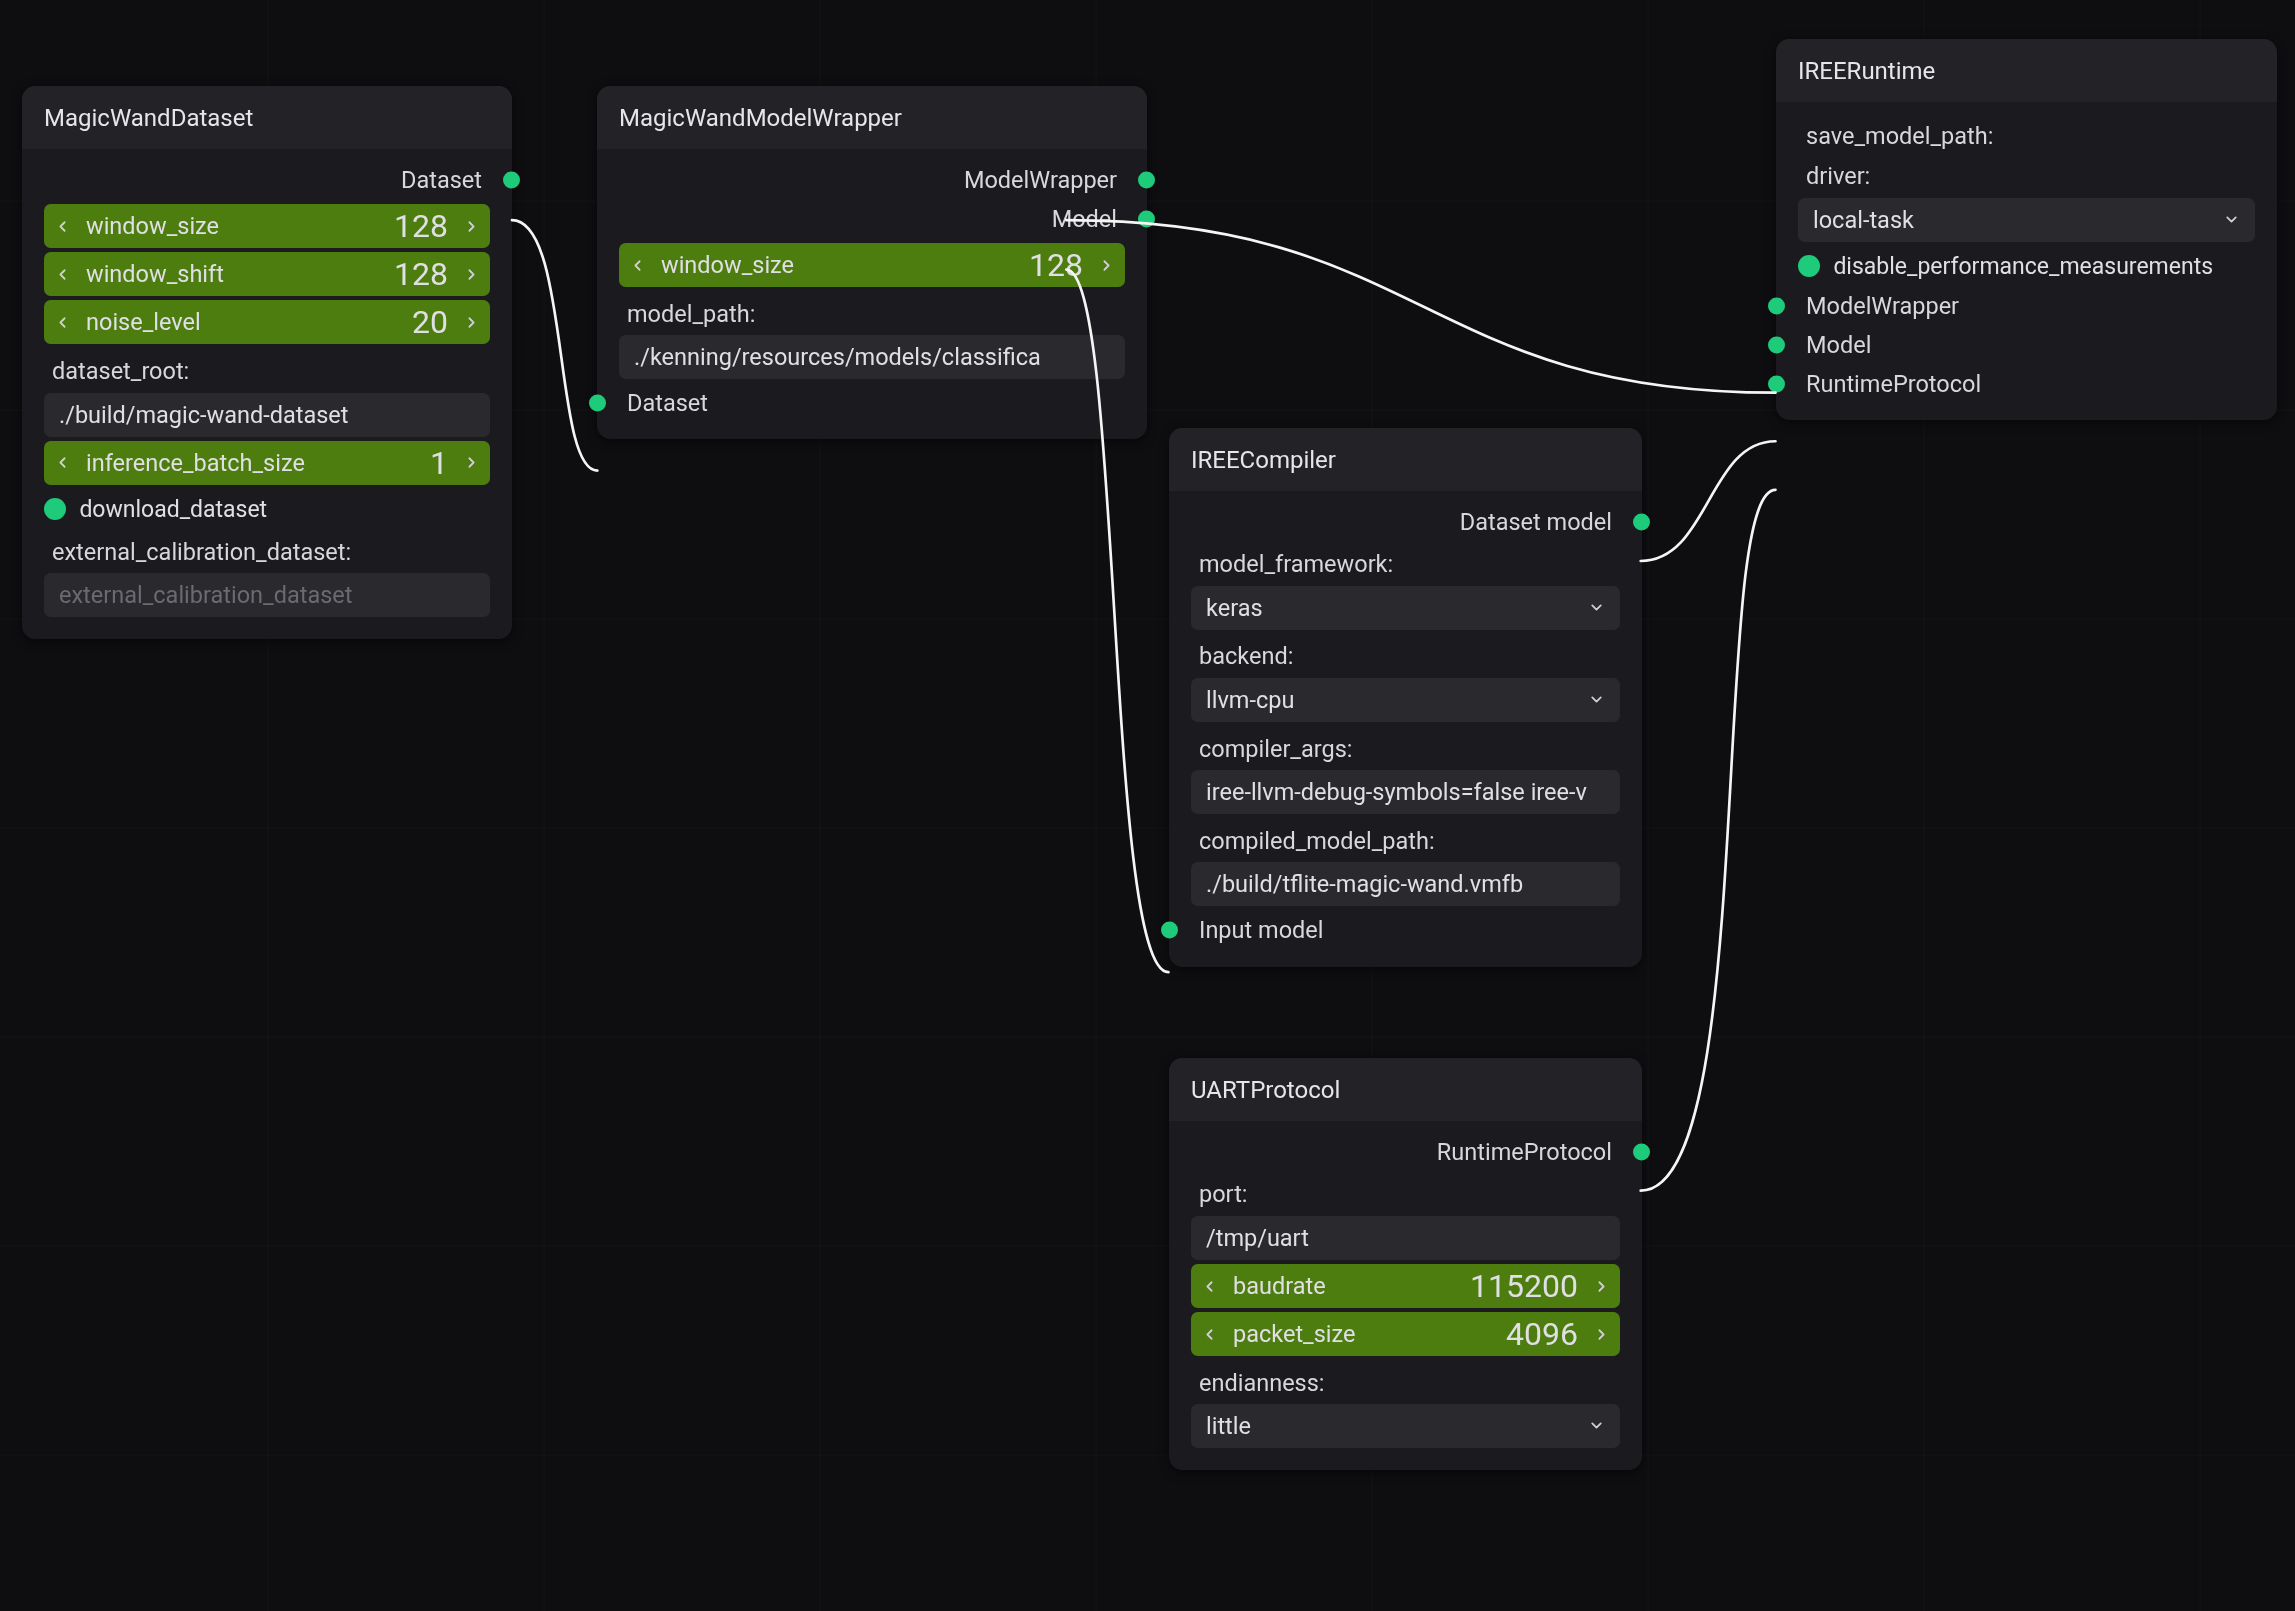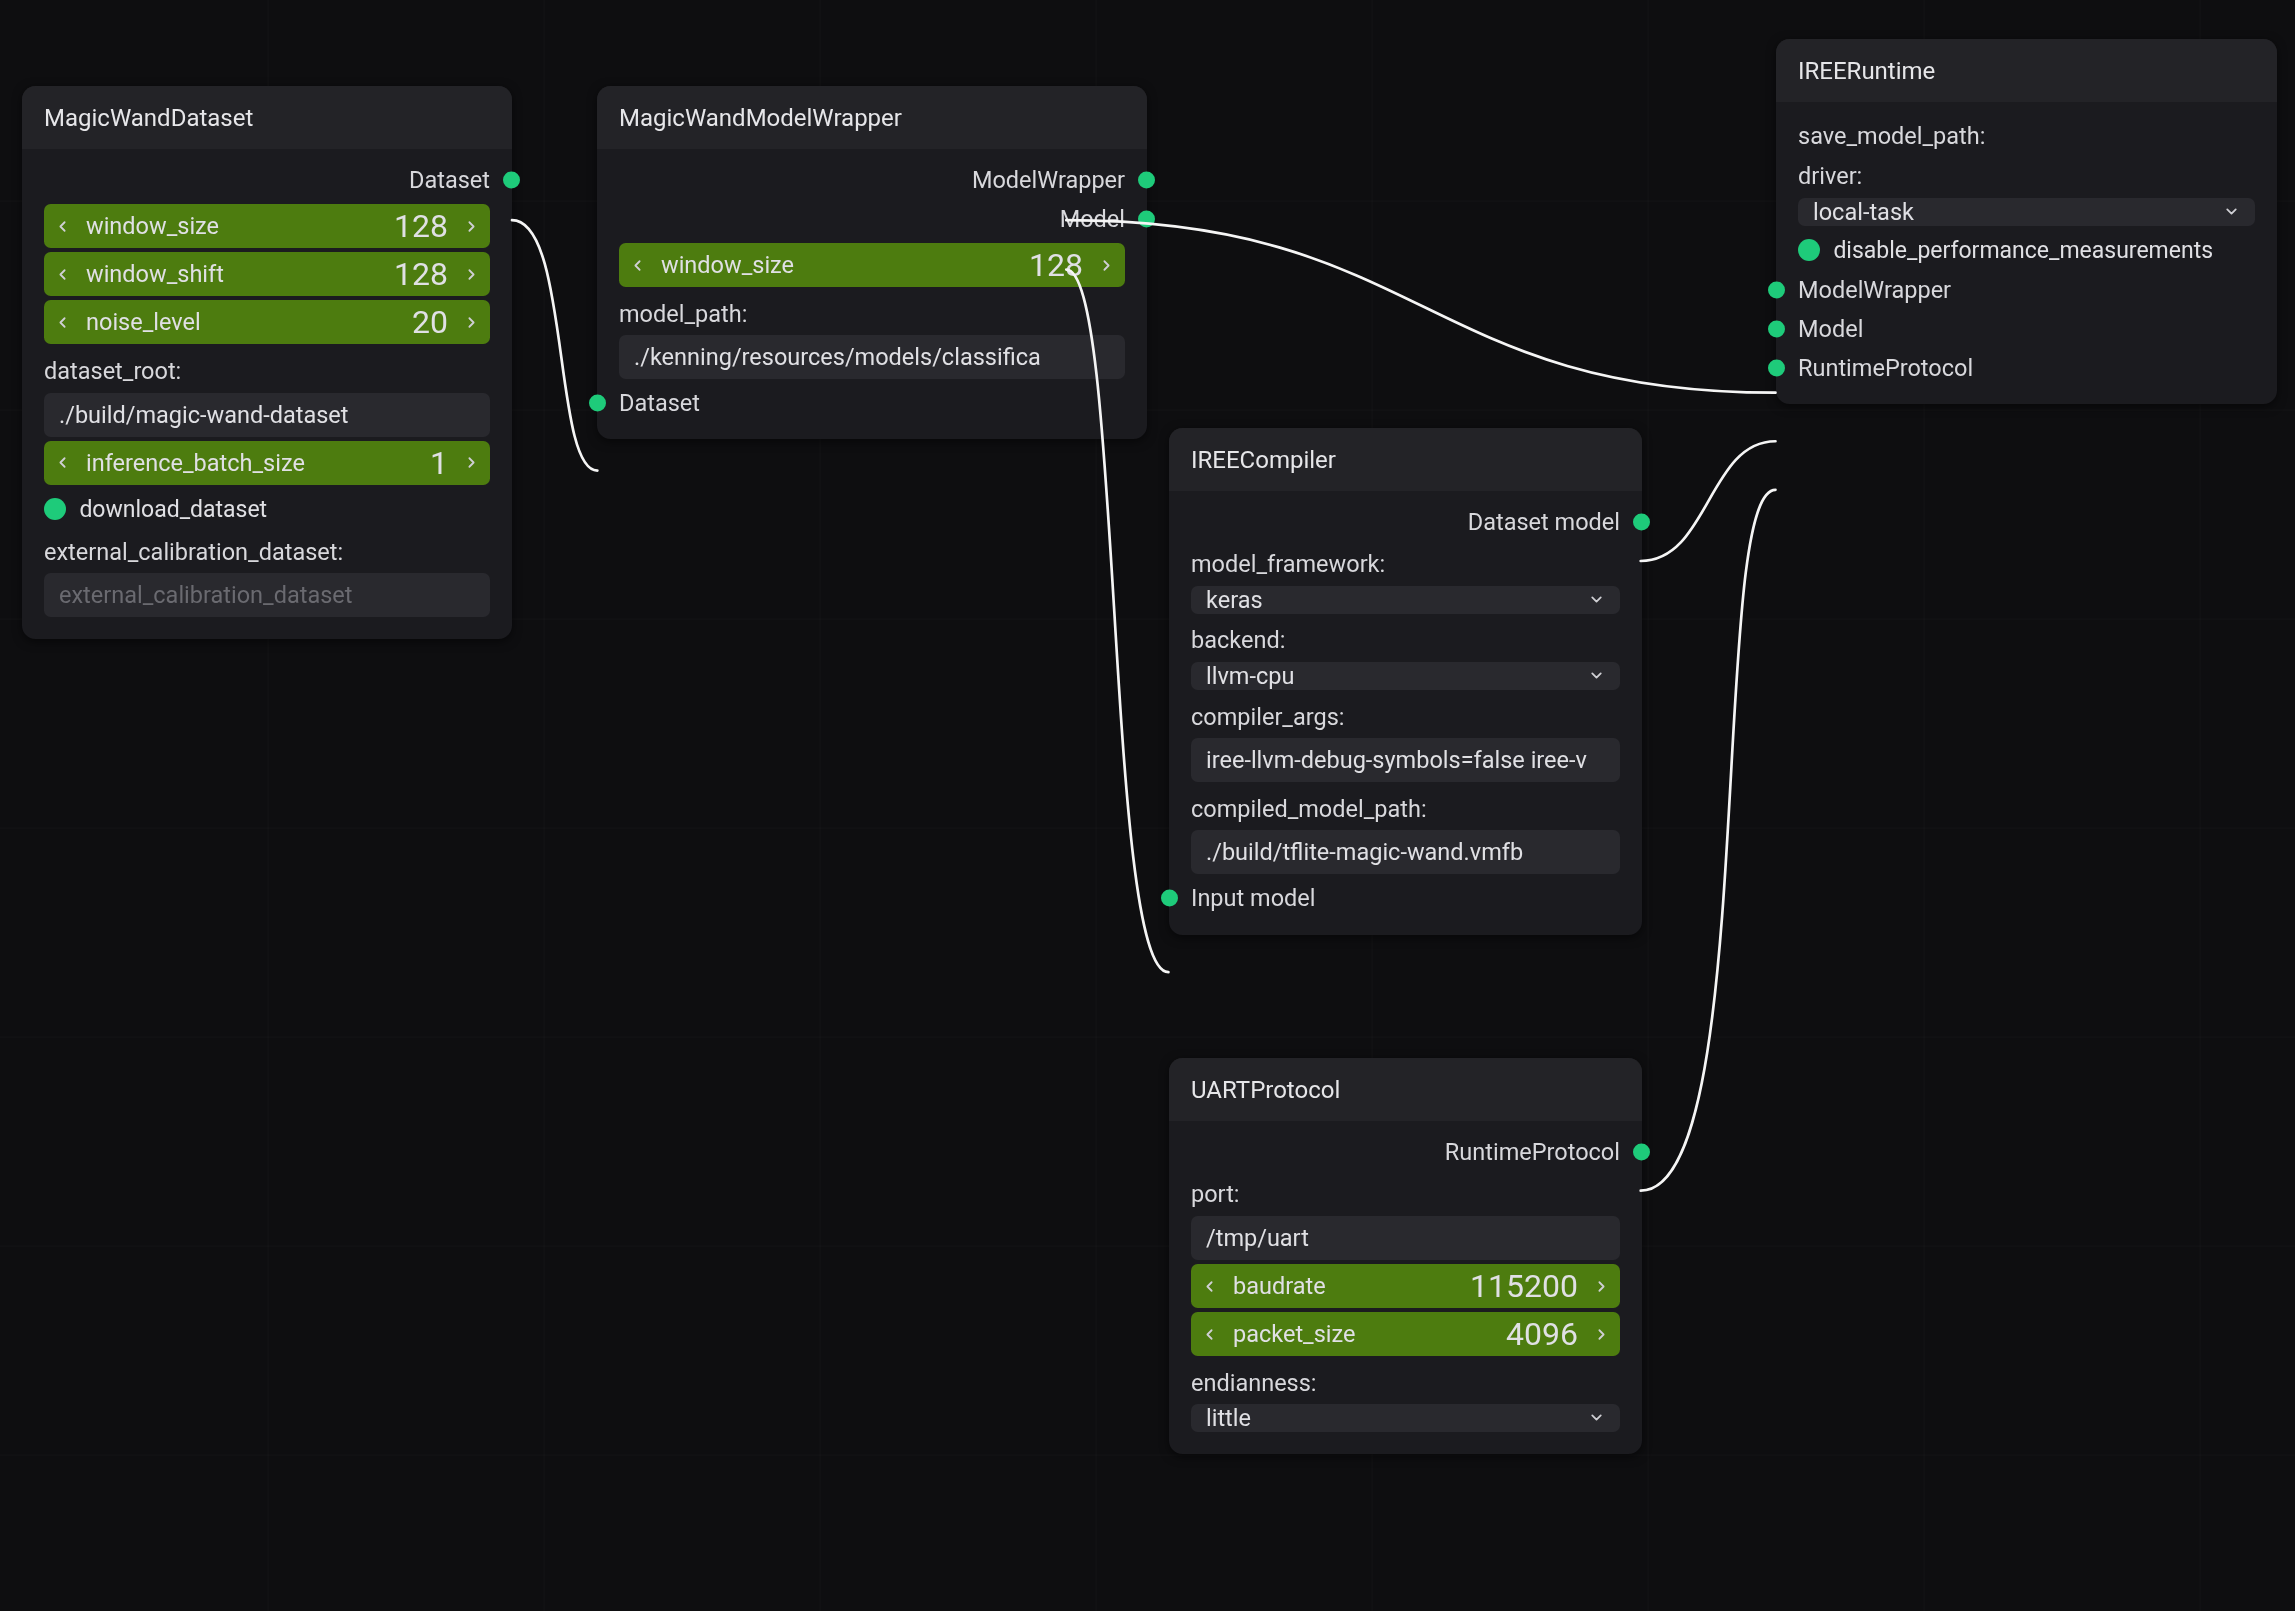--- a/index.html
+++ b/index.html
@@ -48,21 +48,21 @@
     font-size: 24px;
     font-weight: 400;
     color: #e6e6e9;
   }
   .node-body {
     padding: 11.7px 0 17px 0;
   }
   .row {
     display: flex;
     align-items: center;
-    padding: 5px 22px;
+    padding: 5px 30px;
     font-size: 23.5px;
     color: #d8d8dc;
     min-height: 39px;
   }
   .row.label {
     color: #d8d8dc;
     padding-top: 8.4px;
     padding-bottom: 3.4px;
   }
   .row.output {
@@ -127,21 +127,21 @@
     font-size: 23.5px;
     color: #e0e0e4;
     white-space: nowrap;
     overflow: hidden;
   }
   .text-input.placeholder { color: #6a6a70; }
   .select {
     background: #29292e;
     border-radius: 6.7px;
     margin: 4.2px 22px;
-    height: 28px;
+    height: 44px;
     padding: 0 15px;
     display: flex;
     align-items: center;
     justify-content: space-between;
     font-size: 23.5px;
     color: #e0e0e4;
     position: relative;
   }
   .select .chev-down {
     color: #cfcfd4;

